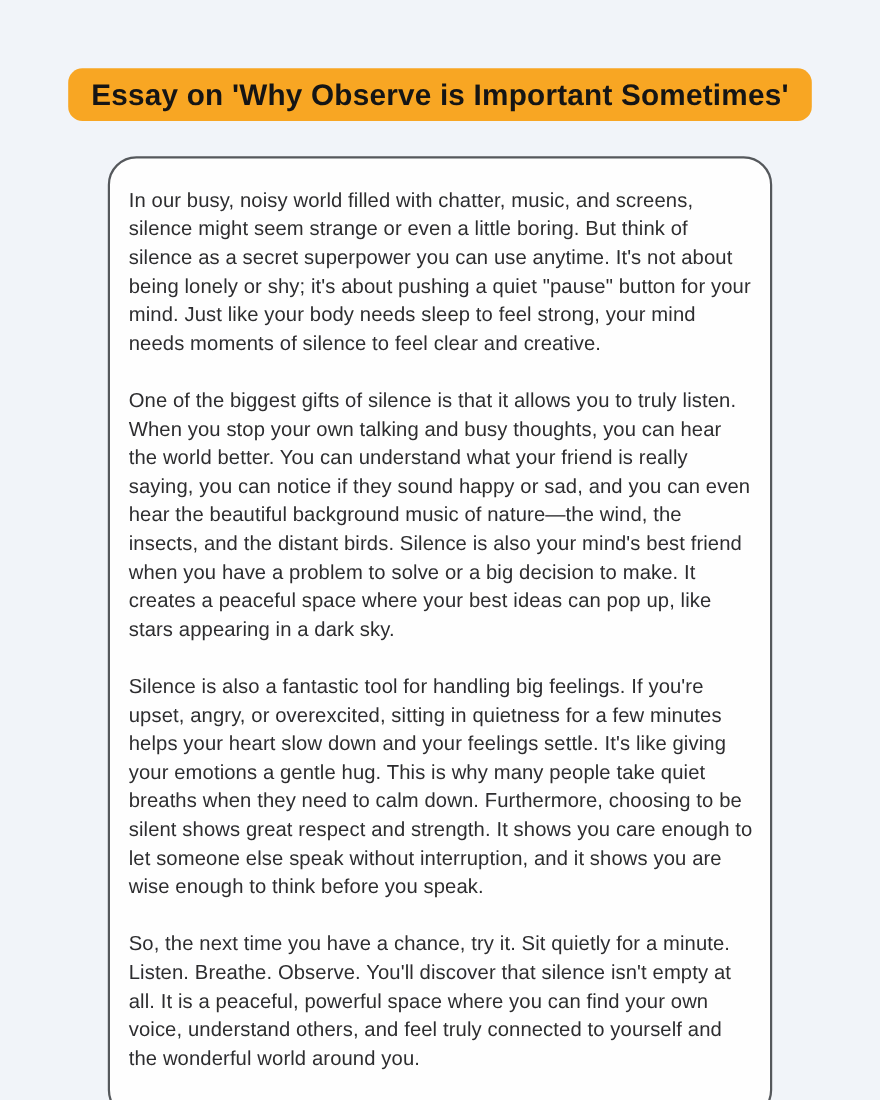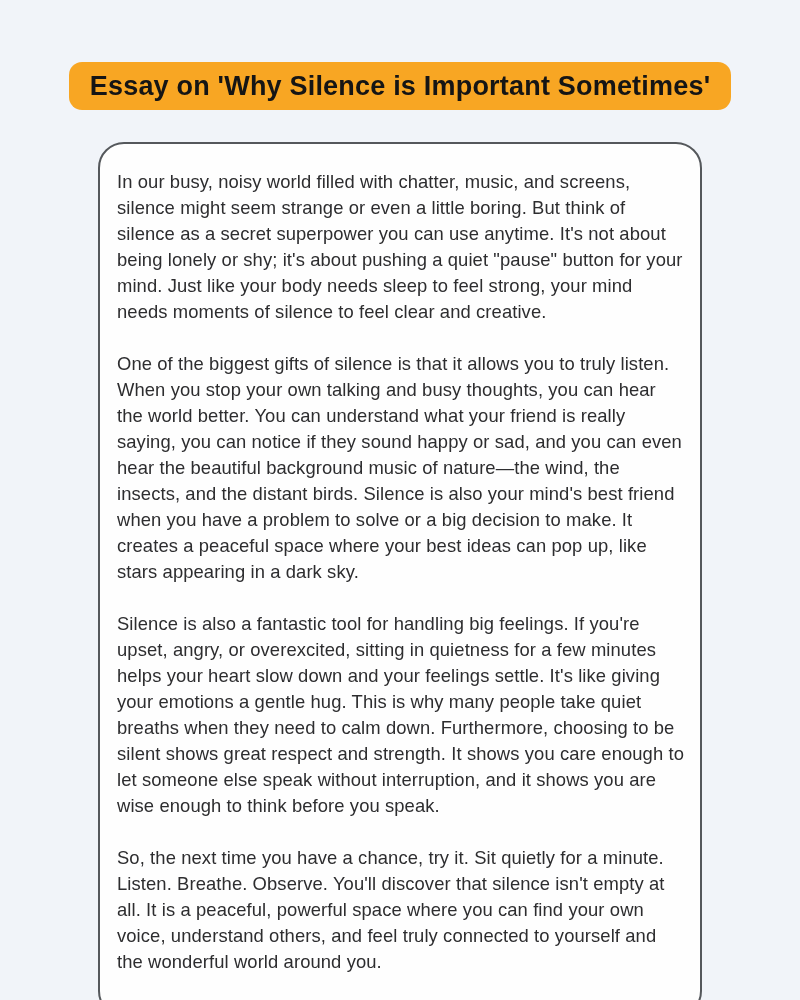--- a/index.html
+++ b/index.html
@@ -57,21 +57,21 @@
     color: #a16207;
     font-size: 23px;
     font-weight: 700;
     letter-spacing: 0.2px;
   }
 </style>
 </head>
 <body>
 
 <div class="title-row">
-  <div class="title-box">Essay on 'Why Silence is Important Sometimes'</div>
+  <div class="title-box">Essay on 'Why Observe is Important Sometimes'</div>
 </div>
 
 <div class="essay-box">
   <p>In our busy, noisy world filled with chatter, music, and screens, silence might seem strange or even a little boring. But think of silence as a secret superpower you can use anytime. It's not about being lonely or shy; it's about pushing a quiet "pause" button for your mind. Just like your body needs sleep to feel strong, your mind needs moments of silence to feel clear and creative.</p>
   <p>One of the biggest gifts of silence is that it allows you to truly listen. When you stop your own talking and busy thoughts, you can hear the world better. You can understand what your friend is really saying, you can notice if they sound happy or sad, and you can even hear the beautiful background music of nature—the wind, the insects, and the distant birds. Silence is also your mind's best friend when you have a problem to solve or a big decision to make. It creates a peaceful space where your best ideas can pop up, like stars appearing in a dark sky.</p>
   <p>Silence is also a fantastic tool for handling big feelings. If you're upset, angry, or overexcited, sitting in quietness for a few minutes helps your heart slow down and your feelings settle. It's like giving your emotions a gentle hug. This is why many people take quiet breaths when they need to calm down. Furthermore, choosing to be silent shows great respect and strength. It shows you care enough to let someone else speak without interruption, and it shows you are wise enough to think before you speak.</p>
   <p>So, the next time you have a chance, try it. Sit quietly for a minute. Listen. Breathe. Observe. You'll discover that silence isn't empty at all. It is a peaceful, powerful space where you can find your own voice, understand others, and feel truly connected to yourself and the wonderful world around you.</p>
 </div>
 
 <div class="footer-row">

